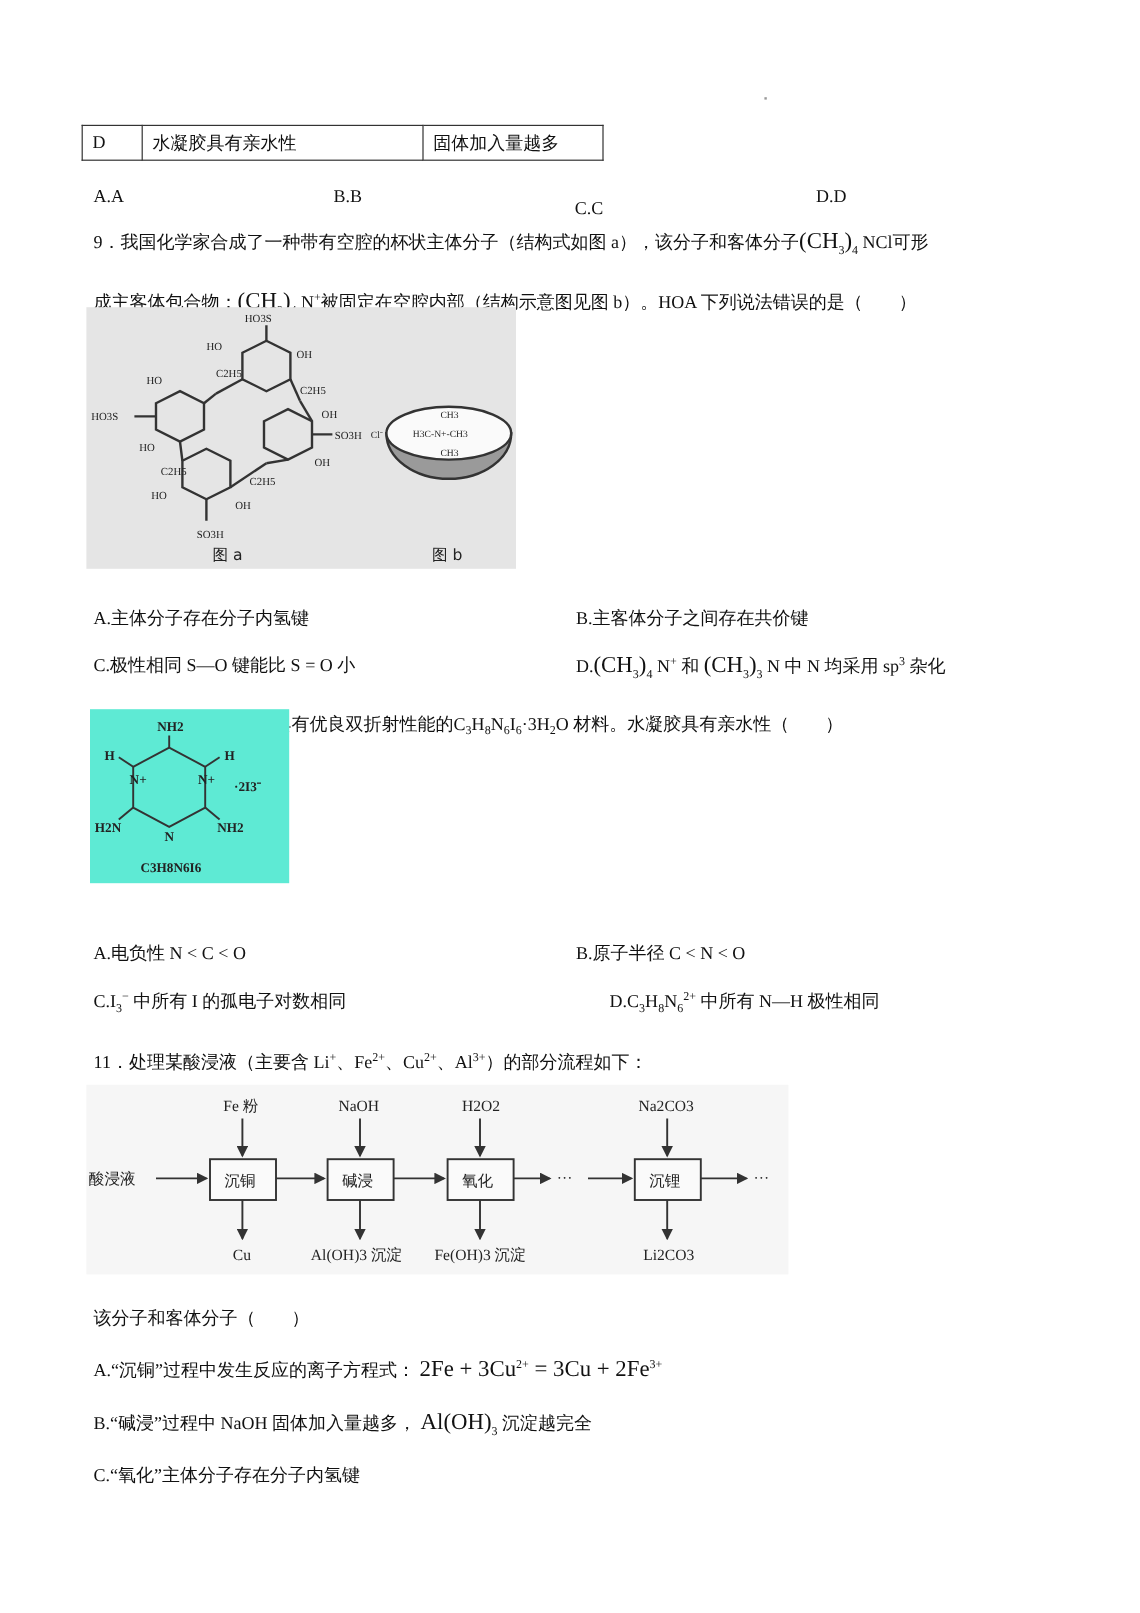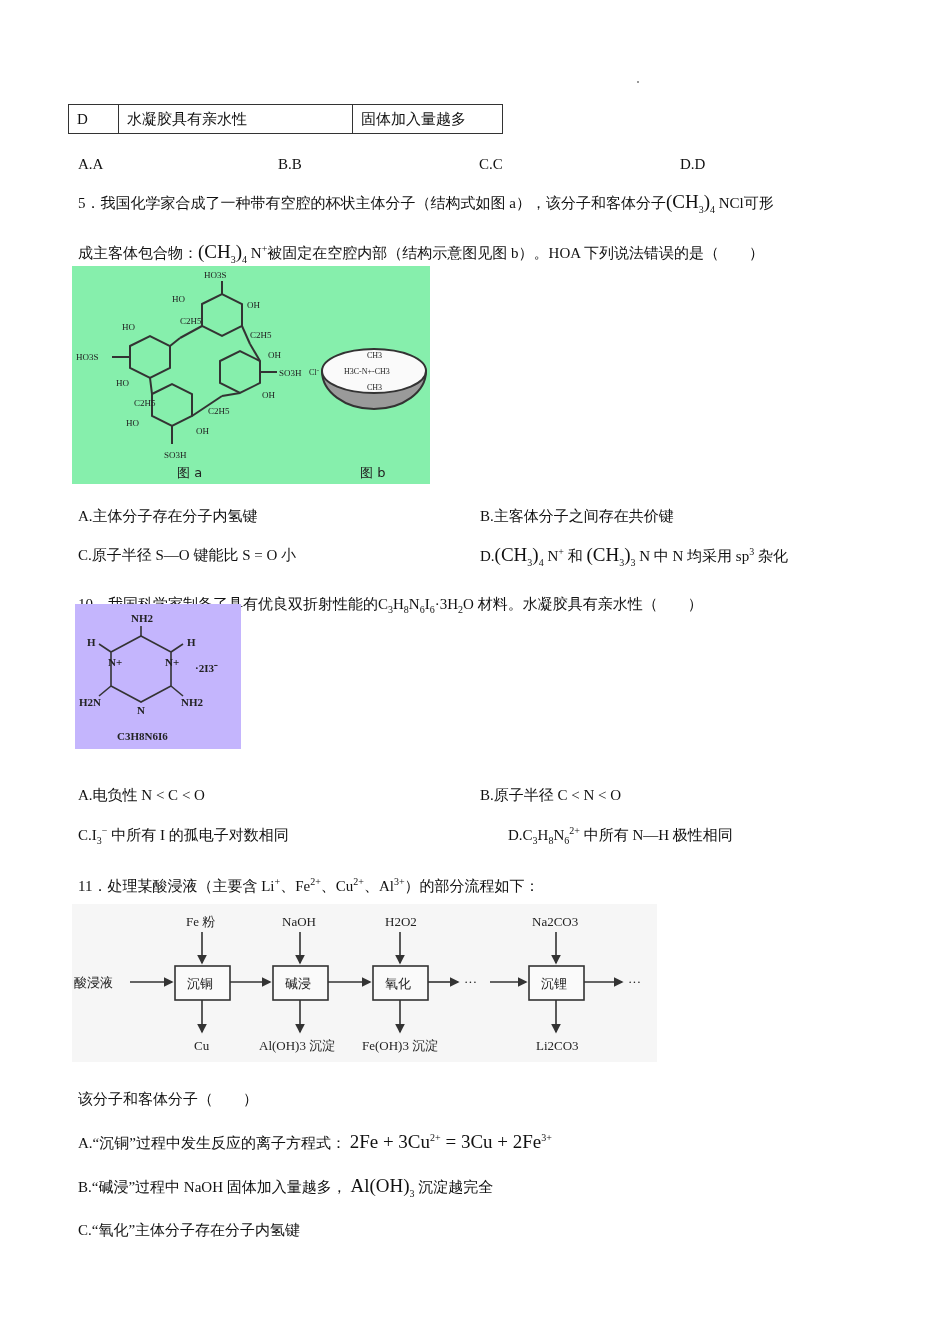--- a/index.html
+++ b/index.html
@@ -26,31 +26,31 @@
       <tr>
     <td style="width:33px">D</td>
     <td style="width:217px">水凝胶具有亲水性</td>
     <td style="width:133px">固体加入量越多</td>
   </tr>
 </tbody>
   </table>
 
 <div class="abs line" style="left:78px;top:142px">A.A</div>
 <div class="abs line" style="left:278px;top:142px">B.B</div>
-<div class="abs line" style="left:479px;top:142px">C.C</div>
+<div class="abs line" style="left:479px;top:152px">C.C</div>
 <div class="abs line" style="left:680px;top:142px">D.D</div>
 
 <div class="abs line" style="left:78px;top:180px">
-  <span>5．我国化学家合成了一种带有空腔的杯状主体分子（结构式如图 a），该分子和客体分子</span><span class="big">(CH<sub>3</sub>)<sub>4</sub></span> NCl<span>可形</span>
+  <span>9．我国化学家合成了一种带有空腔的杯状主体分子（结构式如图 a），该分子和客体分子</span><span class="big">(CH<sub>3</sub>)<sub>4</sub></span> NCl<span>可形</span>
 </div>
 <div class="abs line" style="left:78px;top:230px">
   <span>成主客体包合物：</span><span class="big">(CH<sub>3</sub>)<sub>4</sub></span> N<sup>+</sup><span>被固定在空腔内部（结构示意图见图 b）。HOA 下列说法错误的是（　　）</span>
 </div>
 
-<div class="fig" style="left:72px;top:266px;width:358px;height:218px;background:#86efac">
+<div class="fig" style="left:72px;top:256px;width:358px;height:218px;background:#e5e5e5">
   <svg width="358" height="218" viewBox="0 0 358 218">
     <g stroke="#333" stroke-width="2" fill="none">
 
       <polygon points="130,38 150,28 170,38 170,60 150,70 130,60"></polygon>
 
       <polygon points="58,80 78,70 98,80 98,102 78,112 58,102"></polygon>
 
       <polygon points="148,95 168,85 188,95 188,117 168,127 148,117" transform="translate(0,0)"></polygon>
 
       <polygon points="80,128 100,118 120,128 120,150 100,160 80,150"></polygon>
@@ -95,30 +95,30 @@
       <text x="295" y="92">CH3</text>
       <text x="272" y="108">H3C-N+-CH3</text>
       <text x="295" y="124">CH3</text>
     </g>
     <text x="288" y="211" font-size="13" fill="#222" class="cn">图 b</text>
   </svg>
 </div>
 
 <div class="abs line" style="left:78px;top:494px">A.主体分子存在分子内氢键</div>
 <div class="abs line" style="left:480px;top:494px">B.主客体分子之间存在共价键</div>
-<div class="abs line" style="left:78px;top:533px">C.原子半径 S—O 键能比 S = O 小</div>
+<div class="abs line" style="left:78px;top:533px">C.极性相同 S—O 键能比 S = O 小</div>
 <div class="abs line" style="left:480px;top:533px">
   <span>D.</span><span class="big">(CH<sub>3</sub>)<sub>4</sub></span> N<sup>+</sup> 和 <span class="big">(CH<sub>3</sub>)<sub>3</sub></span> N 中 N 均采用 sp<sup>3</sup> 杂化
 </div>
 
 <div class="abs line" style="left:78px;top:582px">
   <span>10．我国科学家制备了具有优良双折射性能的</span>C<sub>3</sub>H<sub>8</sub>N<sub>6</sub>I<sub>6</sub>·3H<sub>2</sub>O <span>材料。水凝胶具有亲水性（　　）</span>
 </div>
 
-<div class="fig" style="left:75px;top:604px;width:166px;height:145px;background:#c4b5fd">
+<div class="fig" style="left:75px;top:591px;width:166px;height:145px;background:#5eead4">
   <svg width="166" height="145" viewBox="0 0 166 145">
     <g stroke="#333" stroke-width="1.6" fill="none">
       <polygon points="66,32 96,48 96,82 66,98 36,82 36,48"></polygon>
       <line x1="66" y1="32" x2="66" y2="22"></line>
       <line x1="36" y1="48" x2="24" y2="40"></line>
       <line x1="96" y1="48" x2="108" y2="40"></line>
       <line x1="36" y1="82" x2="24" y2="92"></line>
       <line x1="96" y1="82" x2="108" y2="92"></line>
     </g>
     <g font-size="11" fill="#222" font-weight="bold">

